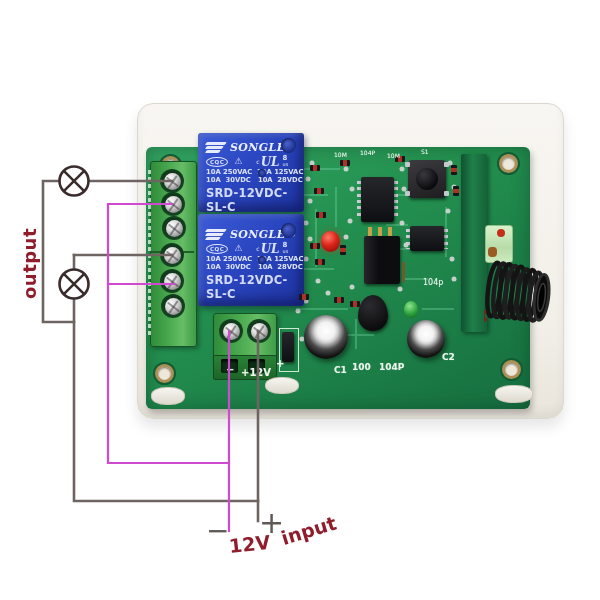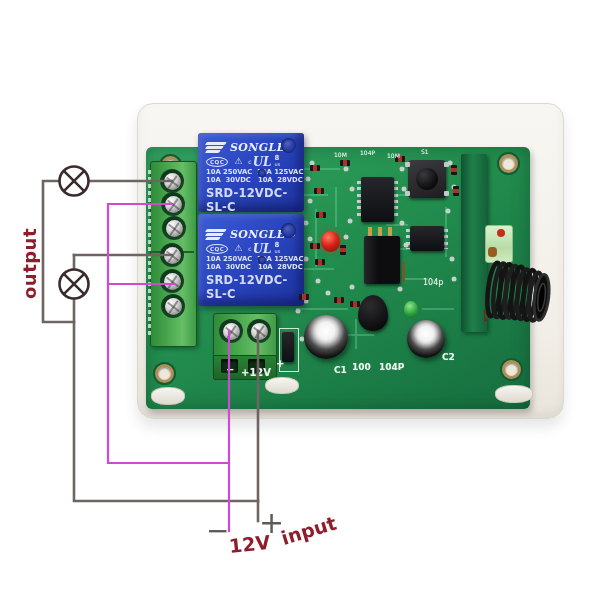--- a/index.html
+++ b/index.html
@@ -38,21 +38,21 @@
          color:#dde3fa;overflow:hidden;box-sizing:border-box;padding:7px 6px 0 8px;}
   .r-logo{display:flex;align-items:center;gap:4px;height:14px;}
   .bars{display:flex;flex-direction:column;gap:1.5px;width:20px;}
   .bars i{display:block;height:2.6px;background:#e8ebfb;transform:skewX(-35deg);border-radius:1px;}
   .bars i:nth-child(2){width:85%;} .bars i:nth-child(3){width:70%;}
   .brand{font-family:"DejaVu Serif",serif;font-style:italic;font-weight:bold;font-size:11px;color:#eceffc;letter-spacing:.4px;}
   .reg{font-size:6px;} 
   .r-cert{display:flex;align-items:center;gap:6px;height:13px;margin-top:1px;}
   .cqc{font-size:5.5px;font-weight:bold;border:1px solid #dfe4f8;border-radius:50%;padding:1px 3px;letter-spacing:.5px;}
   .warn{font-size:9px;line-height:9px;}
-  .ulwrap{display:flex;align-items:center;gap:1px;margin-left:0;}
+  .ulwrap{display:flex;align-items:center;gap:1px;margin-left:8px;}
   .ul-c{font-size:6px;} .ul{font-family:"DejaVu Serif",serif;font-size:12px;font-weight:bold;font-style:italic;}
   .ulnum{display:flex;flex-direction:column;line-height:5.5px;margin-left:2px;}
   .ul8{font-size:7px;font-weight:bold;} .ulus{font-size:5px;}
   .r-rate{font-size:6.8px;font-weight:bold;line-height:8px;white-space:pre;letter-spacing:0;color:#dde3fa;}
   .r-model{font-size:11.5px;font-weight:bold;letter-spacing:.2px;margin-top:2px;color:#d4dbf6;}
   .dimple{position:absolute;border-radius:50%;background:radial-gradient(circle at 40% 35%,#4a63cf,#1c2f8d 70%);box-shadow:inset 1px 1px 3px rgba(0,0,30,.6);}
   
   .ic{background:linear-gradient(180deg,#26272b,#0e0f12);border-radius:2px;z-index:4;box-shadow:1px 2px 3px rgba(0,0,0,.5);}
   .pins-v{background:repeating-linear-gradient(to bottom,#c9ced4 0 3px,rgba(0,0,0,0) 3px 6.3px);z-index:4;}
   .btn{left:408px;top:160px;width:38px;height:38px;border-radius:4px;z-index:4;

